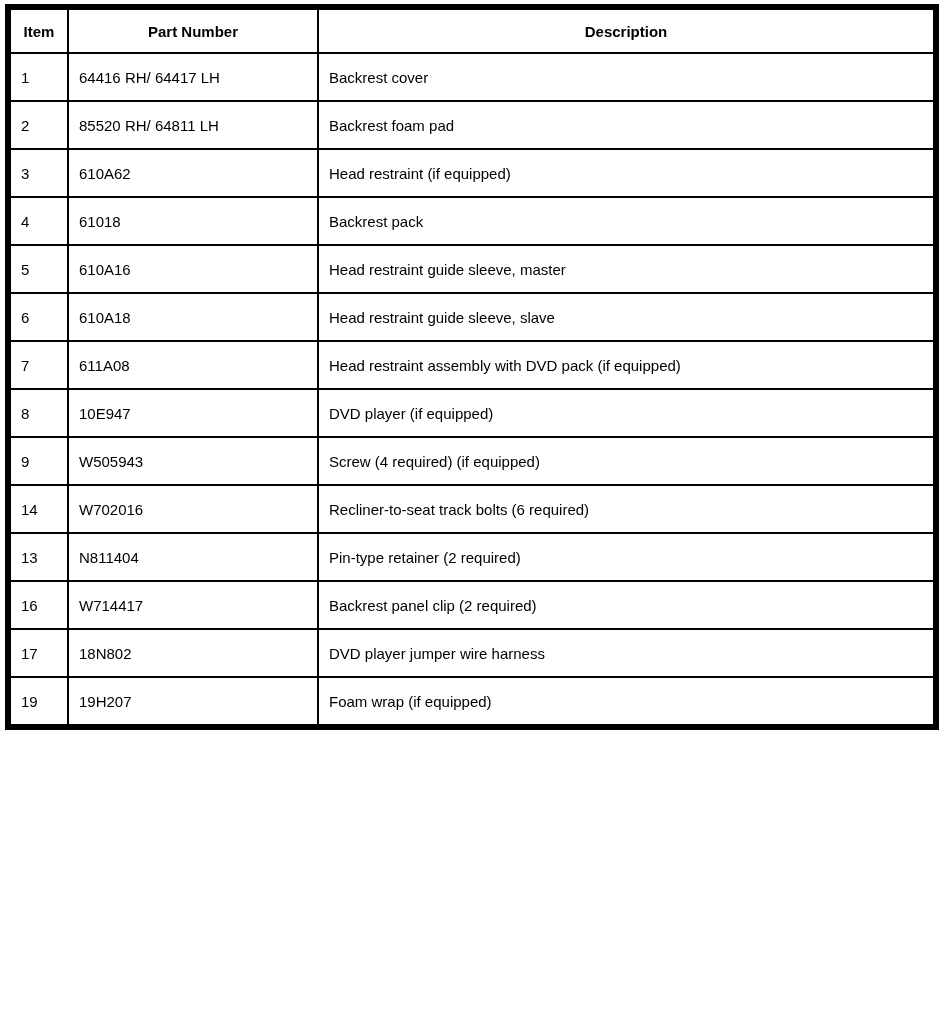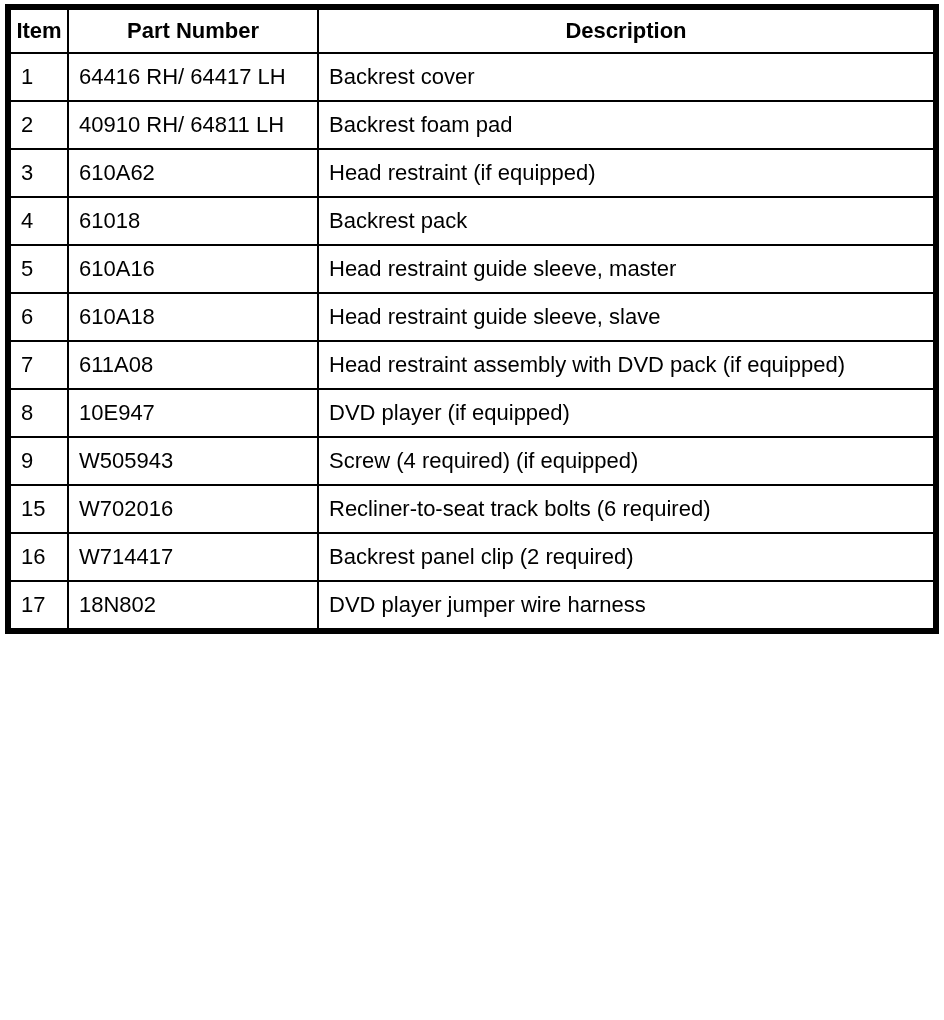--- a/index.html
+++ b/index.html
@@ -7,21 +7,21 @@
     padding: 0;
     background: #ffffff;
     width: 944px;
   }
   .parts-table {
     border-collapse: collapse;
     table-layout: fixed;
     width: 934px;
     margin: 4px 5px;
     font-family: "Liberation Sans", sans-serif;
-    font-size: 22px;
+    font-size: 15px;
     color: #000000;
     border: 6px solid #000000;
   }
   .parts-table th,
   .parts-table td {
     border: 2px solid #000000;
     vertical-align: middle;
     overflow: hidden;
     white-space: nowrap;
   }
@@ -57,21 +57,21 @@
     </tr>
   </thead>
   <tbody>
     <tr>
       <td>1</td>
       <td>64416 RH/ 64417 LH</td>
       <td>Backrest cover</td>
     </tr>
     <tr>
       <td>2</td>
-      <td>40910 RH/ 64811 LH</td>
+      <td>85520 RH/ 64811 LH</td>
       <td>Backrest foam pad</td>
     </tr>
     <tr>
       <td>3</td>
       <td>610A62</td>
       <td>Head restraint (if equipped)</td>
     </tr>
     <tr>
       <td>4</td>
       <td>61018</td>
@@ -96,28 +96,38 @@
       <td>8</td>
       <td>10E947</td>
       <td>DVD player (if equipped)</td>
     </tr>
     <tr>
       <td>9</td>
       <td>W505943</td>
       <td>Screw (4 required) (if equipped)</td>
     </tr>
     <tr>
-      <td>15</td>
+      <td>14</td>
       <td>W702016</td>
       <td>Recliner-to-seat track bolts (6 required)</td>
+    </tr>
+    <tr>
+      <td>13</td>
+      <td>N811404</td>
+      <td>Pin-type retainer (2 required)</td>
     </tr>
     <tr>
       <td>16</td>
       <td>W714417</td>
       <td>Backrest panel clip (2 required)</td>
     </tr>
     <tr>
       <td>17</td>
       <td>18N802</td>
       <td>DVD player jumper wire harness</td>
     </tr>
+    <tr>
+      <td>19</td>
+      <td>19H207</td>
+      <td>Foam wrap (if equipped)</td>
+    </tr>
   </tbody>
 </table>
 
 </body></html>

